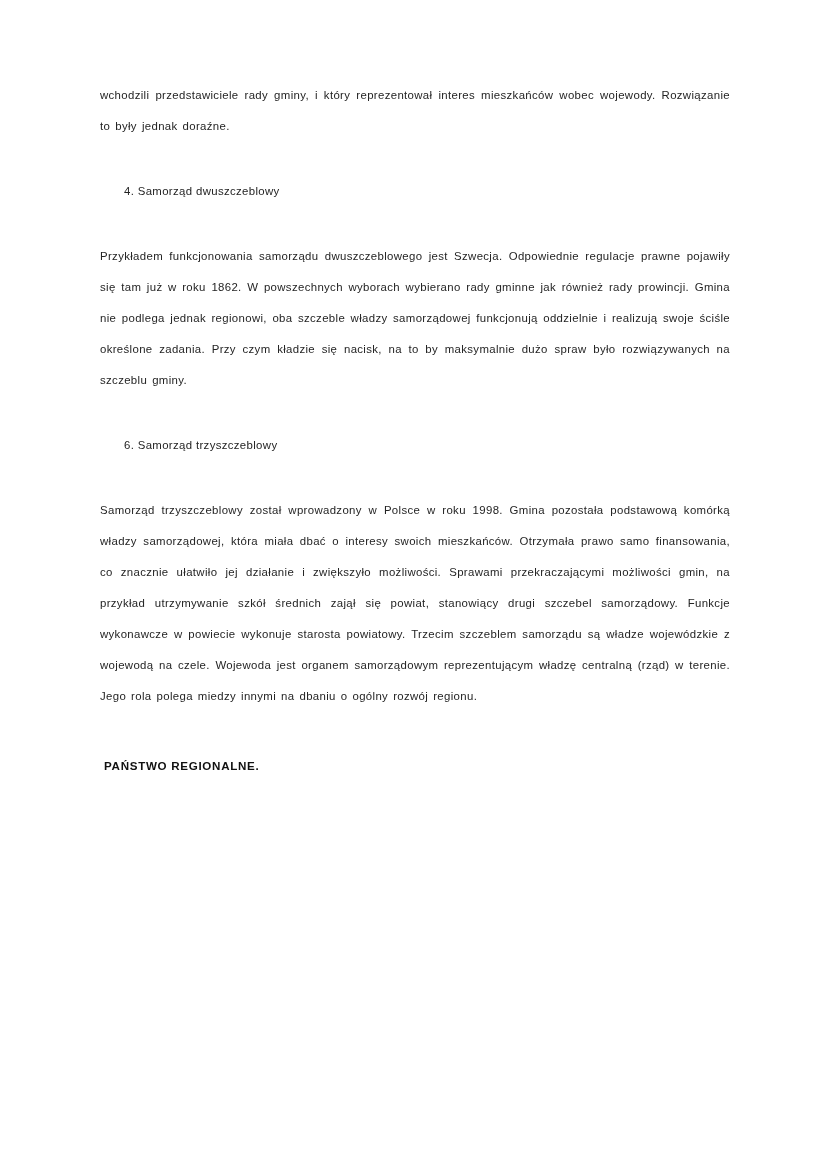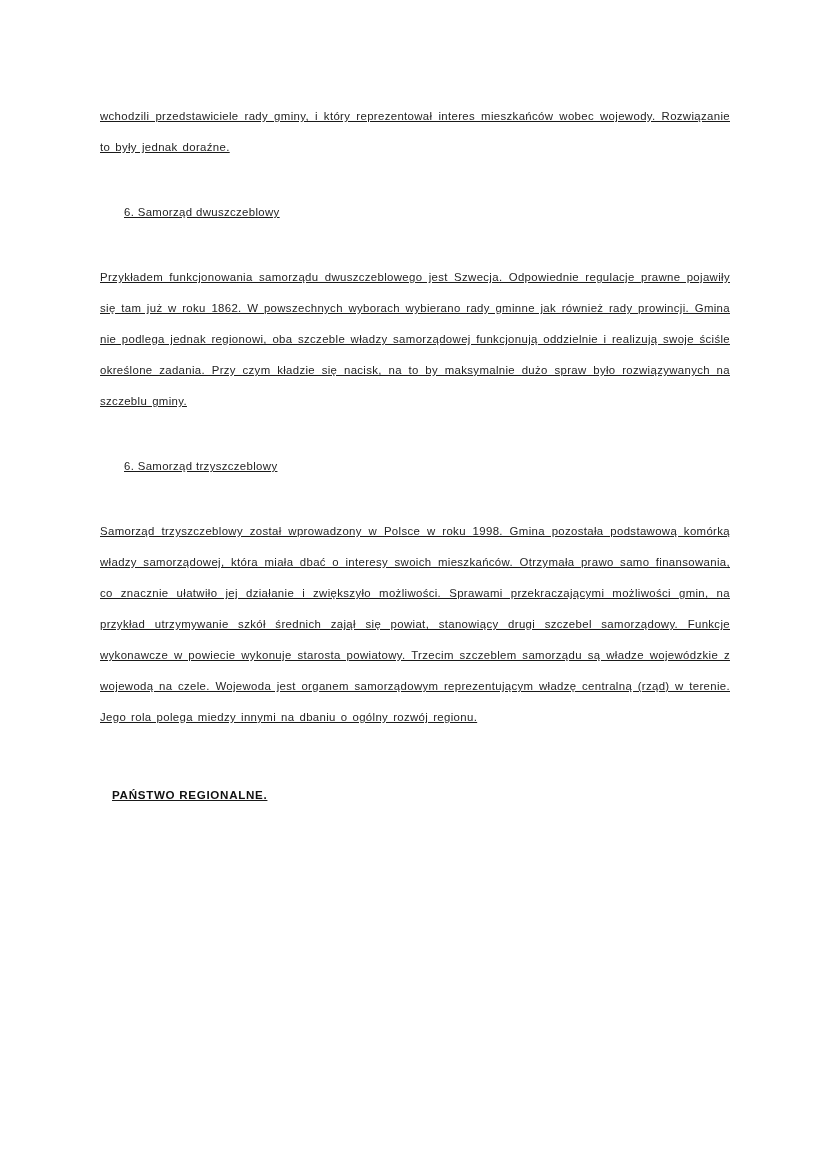--- a/index.html
+++ b/index.html
@@ -17,23 +17,22 @@
   .page {
     position: relative;
     width: 826px;
     height: 1169px;
     background: #ffffff;
     box-sizing: border-box;
   }
   .content {
     position: absolute;
     left: 100px;
-    top: 101px;
+    top: 80px;
     width: 630px;
-    text-decoration: underline;
   }
   .para {
     margin: 0 0 0 0;
     text-align: justify;
     font-size: 11.4px;
     line-height: 31px;
     letter-spacing: 0.35px;
     color: #242424;
     word-spacing: 1.5px;
     filter: blur(0.35px);
@@ -42,40 +41,40 @@
   .list-item {
     margin: 0;
     padding-left: 24px;
     font-size: 11.4px;
     line-height: 31px;
     letter-spacing: 0.35px;
     color: #242424;
     filter: blur(0.35px);
   }
   .heading {
-    margin: 12px;
+    margin: 4px;
     font-size: 11.6px;
     font-weight: bold;
     letter-spacing: 0.7px;
     line-height: 31px;
     color: #111111;
     filter: blur(0.3px);
   }
 </style>
 </head>
 <body>
 
 <div class="page">
   <div class="content">
 
     <p class="para">wchodzili przedstawiciele rady gminy, i który reprezentował interes mieszkańców wobec wojewody. Rozwiązanie to były jednak doraźne.</p>
 
     <div class="spacer-md"></div>
 
-    <p class="list-item">6.  Samorząd dwuszczeblowy</p>
+    <p class="list-item">4.  Samorząd dwuszczeblowy</p>
 
     <div class="spacer-md"></div>
 
     <p class="para">Przykładem funkcjonowania samorządu dwuszczeblowego jest Szwecja. Odpowiednie regulacje prawne pojawiły się tam już w roku 1862. W powszechnych wyborach wybierano rady gminne jak również rady prowincji. Gmina nie podlega jednak regionowi, oba szczeble władzy samorządowej funkcjonują oddzielnie i realizują swoje ściśle określone zadania. Przy czym kładzie się nacisk, na to by maksymalnie dużo spraw było rozwiązywanych na szczeblu gminy.</p>
 
     <div class="spacer-md"></div>
 
     <p class="list-item">6.  Samorząd trzyszczeblowy</p>
 
     <div class="spacer-md"></div>

